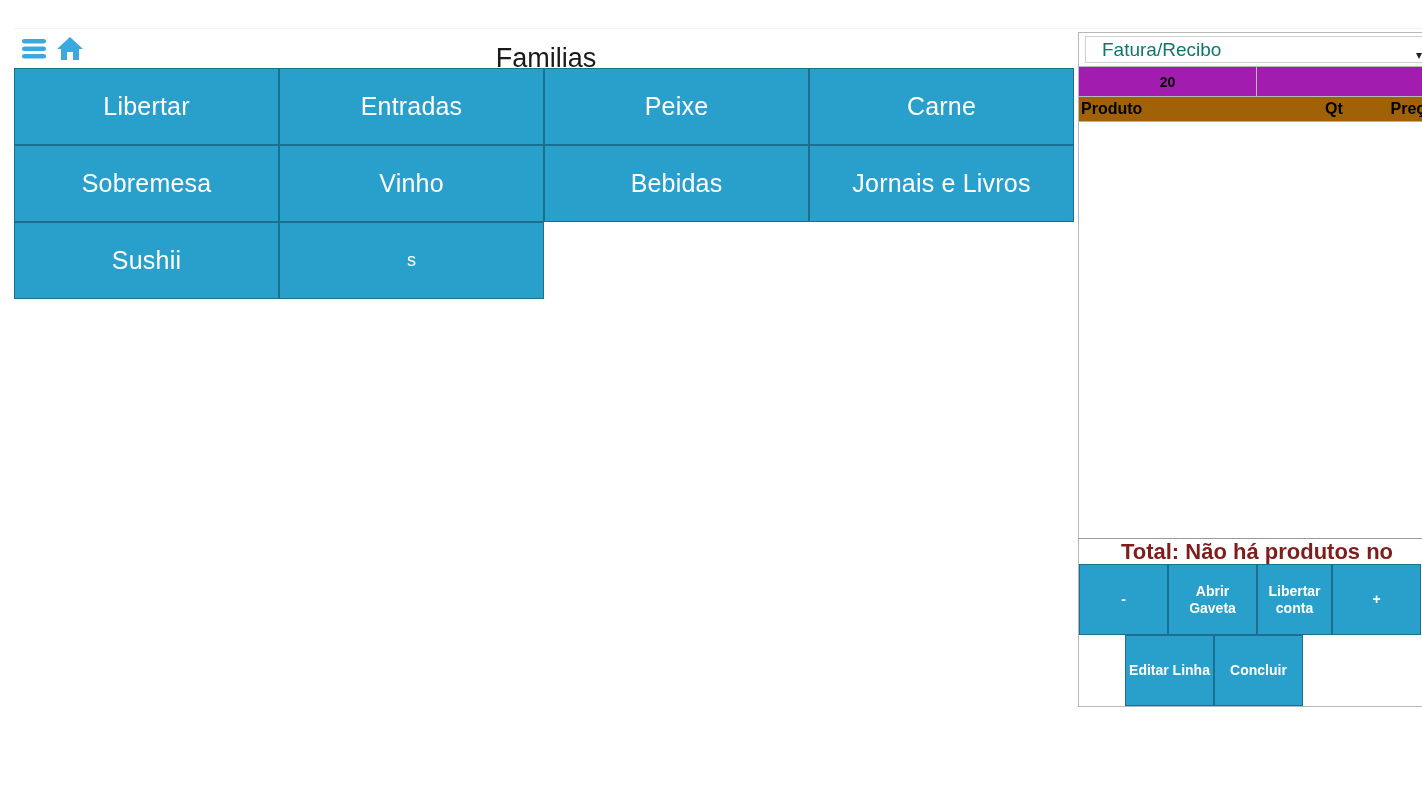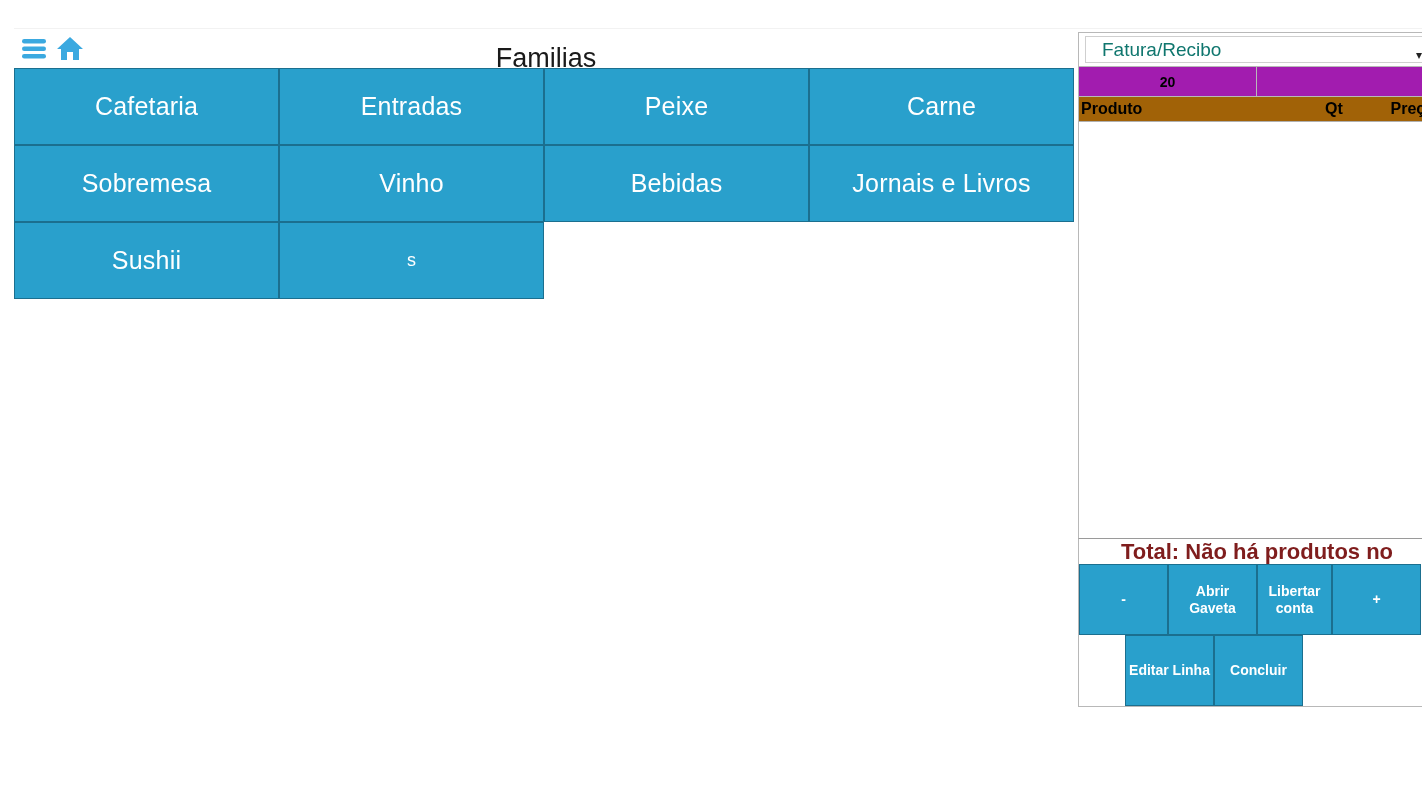--- a/index.html
+++ b/index.html
@@ -270,21 +270,21 @@
     <span class="home-icon">
       <svg width="28" height="26" viewBox="0 0 28 26" xmlns="http://www.w3.org/2000/svg">
         <path d="M14 1 L27 13 L23 13 L23 24 L17 24 L17 16 L11 16 L11 24 L5 24 L5 13 L1 13 Z" fill="#3ba9e0"></path>
       </svg>
     </span>
   </div>
 
   <div class="page-title">Familias</div>
 
   <div class="families-grid">
-    <div class="family-btn">Cafetaria</div>
+    <div class="family-btn">Libertar</div>
     <div class="family-btn">Entradas</div>
     <div class="family-btn">Peixe</div>
     <div class="family-btn">Carne</div>
     <div class="family-btn">Sobremesa</div>
     <div class="family-btn">Vinho</div>
     <div class="family-btn">Bebidas</div>
     <div class="family-btn">Jornais e Livros</div>
     <div class="family-btn">Sushii</div>
     <div class="family-btn small-label">s</div>
   </div>

